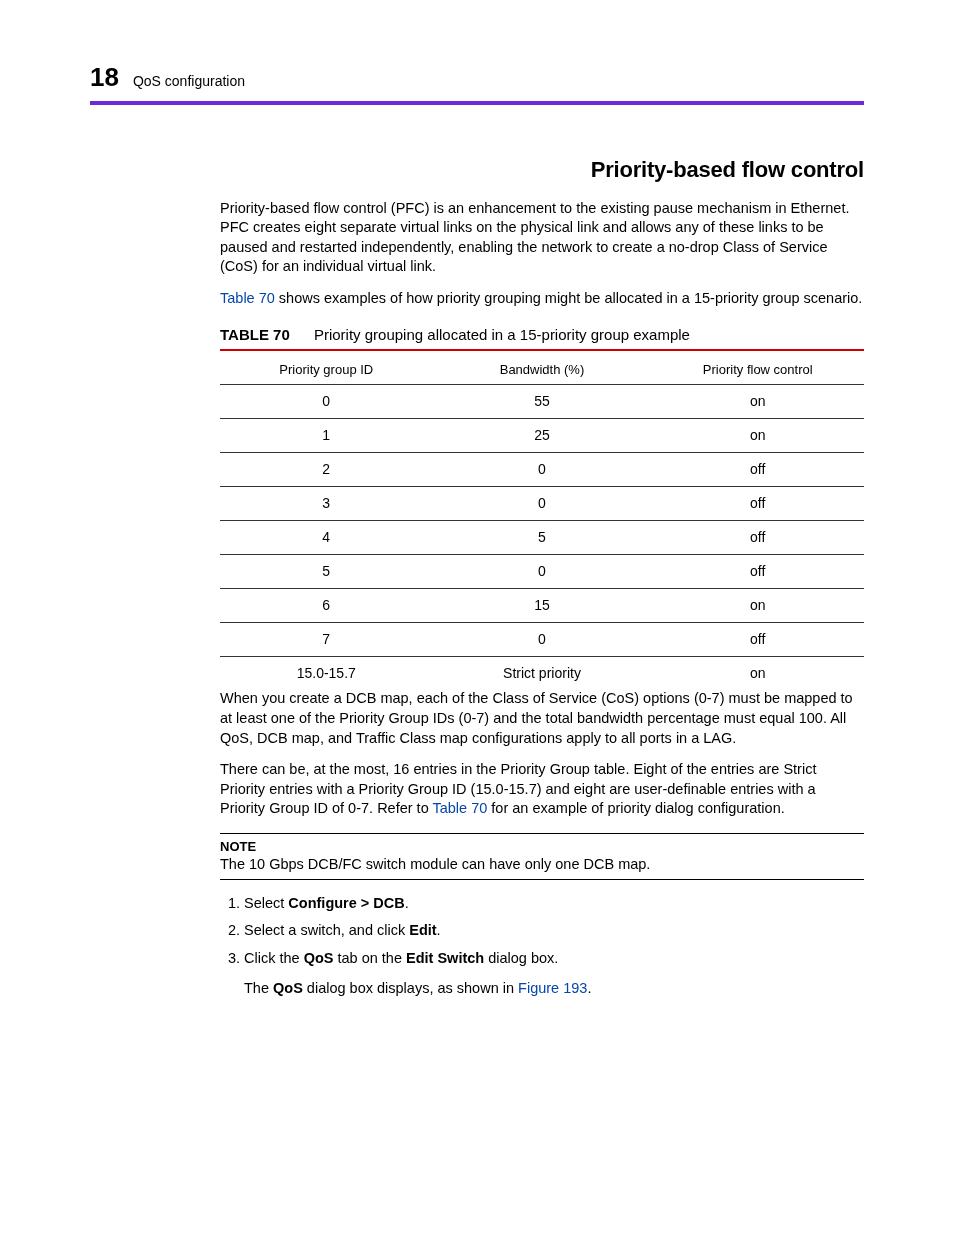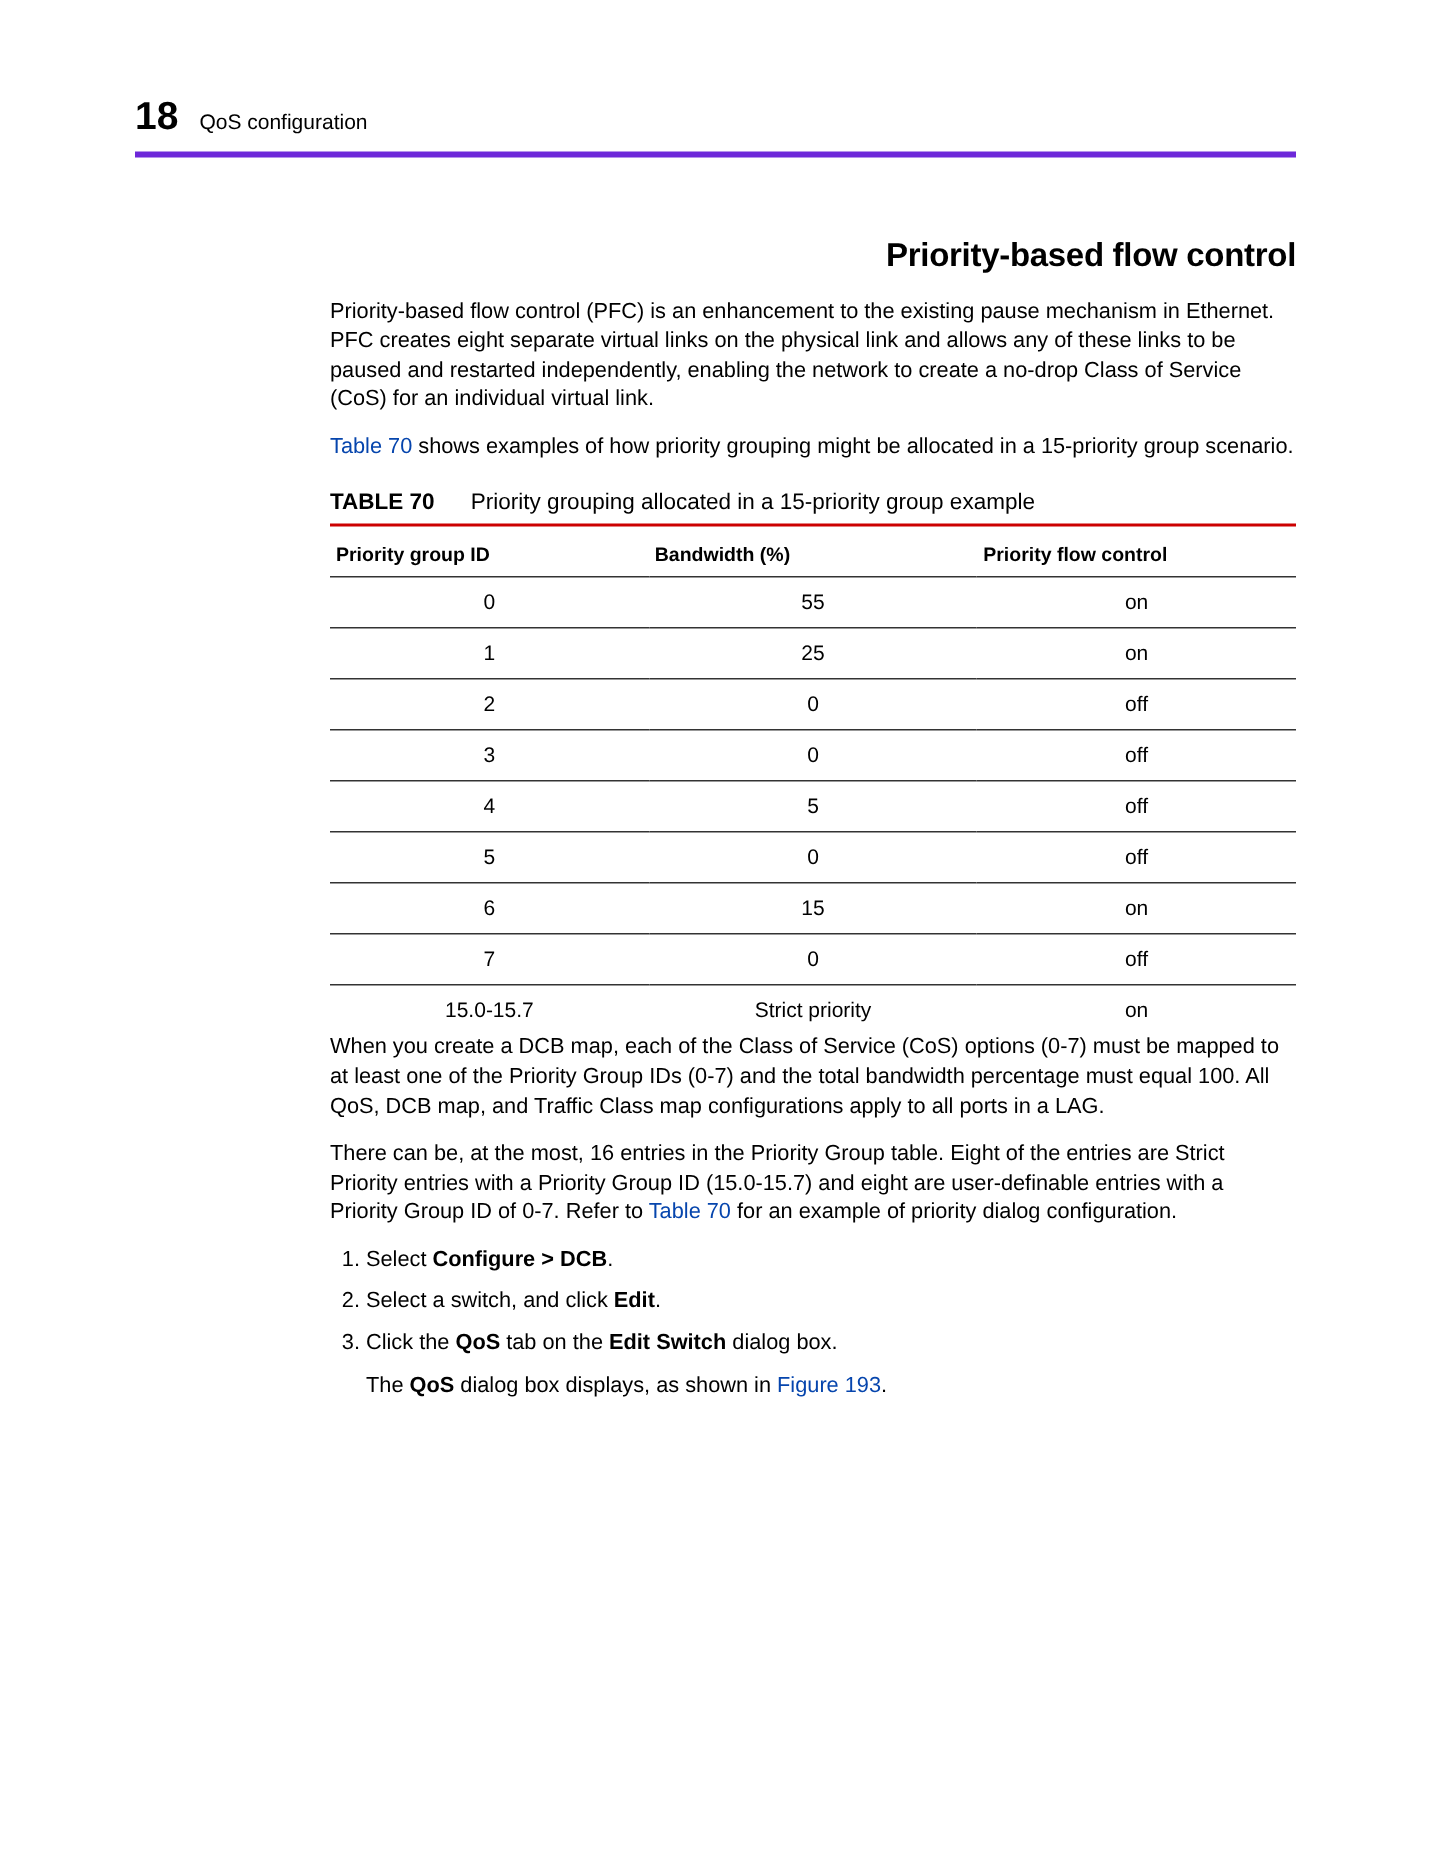--- a/index.html
+++ b/index.html
@@ -54,23 +54,23 @@
   .table-caption .tlabel {
     font-weight: bold;
     margin-right: 20px;
   }
   table.ptable {
     width: 100%;
     border-collapse: collapse;
     font-size: 14px;
   }
   table.ptable th {
-    font-weight: bold;
+    font-weight: normal;
     font-size: 13px;
-    text-align: left;
+    text-align: center;
     padding: 6px 4px;
     border-bottom: 1px solid #333;
   }
   table.ptable td {
     text-align: center;
     padding: 7px 4px;
     border-bottom: 1px solid #333;
   }
   table.ptable tr.lastdata td {
     border-bottom: none;
@@ -187,20 +187,26 @@
       </tr>
     </tbody>
   </table>
 
 
   <p>When you create a DCB map, each of the Class of Service (CoS) options (0-7) must be mapped to at least one of the Priority Group IDs (0-7) and the total bandwidth percentage must equal 100. All QoS, DCB map, and Traffic Class map configurations apply to all ports in a LAG.</p>
   <p>
     <span>There can be, at the most, 16 entries in the Priority Group table. Eight of the entries are Strict Priority entries with a Priority Group ID (15.0-15.7) and eight are user-definable entries with a Priority Group ID of 0-7. Refer to </span><span class="link">Table 70</span><span> for an example of priority dialog configuration.</span>
   </p>
 
+  <div class="note-block">
+    <div class="note-rule"></div>
+    <div class="note-label">NOTE</div>
+    <div class="note-text">The 10 Gbps DCB/FC switch module can have only one DCB map.</div>
+    <div class="note-rule"></div>
+  </div>
 
   <ol class="steps">
     <li>
       <span>Select </span><span class="b">Configure &gt; DCB</span><span>.</span>
     </li>
     <li>
       <span>Select a switch, and click </span><span class="b">Edit</span><span>.</span>
     </li>
     <li>
       <span>Click the </span><span class="b">QoS</span><span> tab on the </span><span class="b">Edit Switch</span><span> dialog box.</span>

